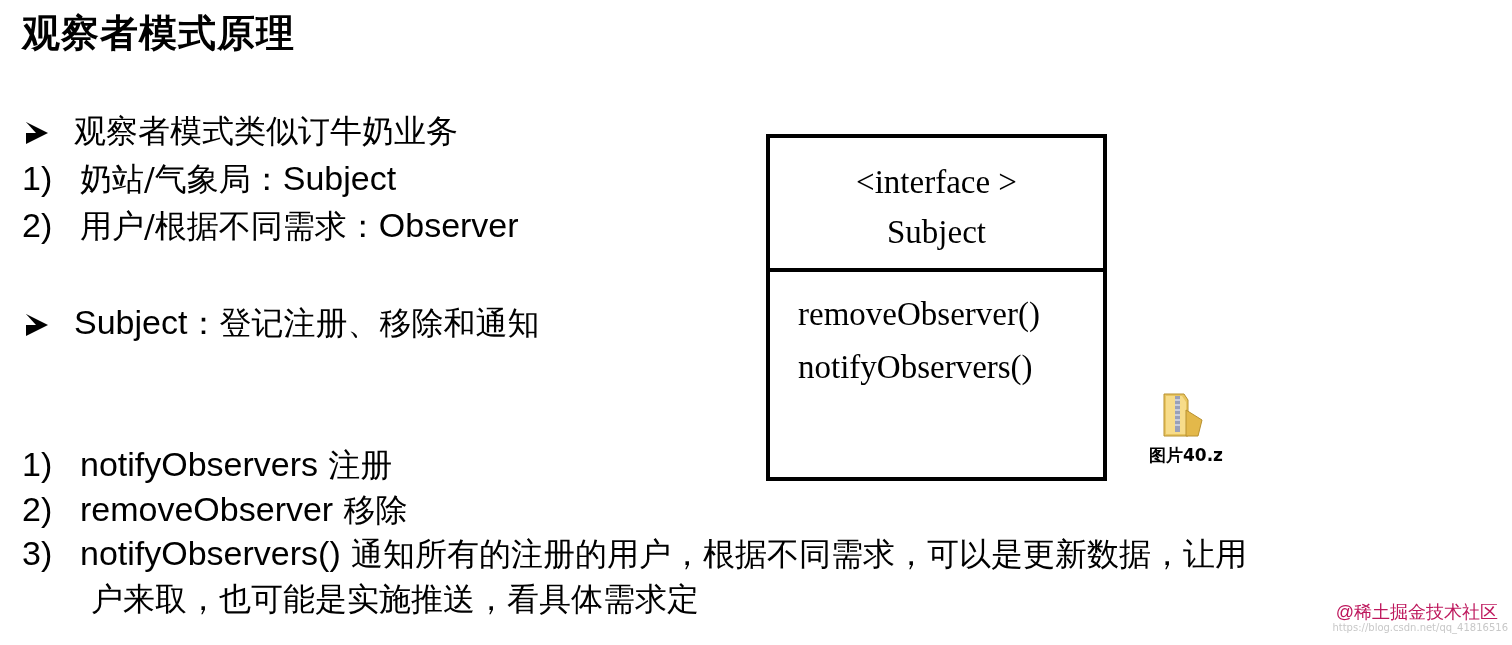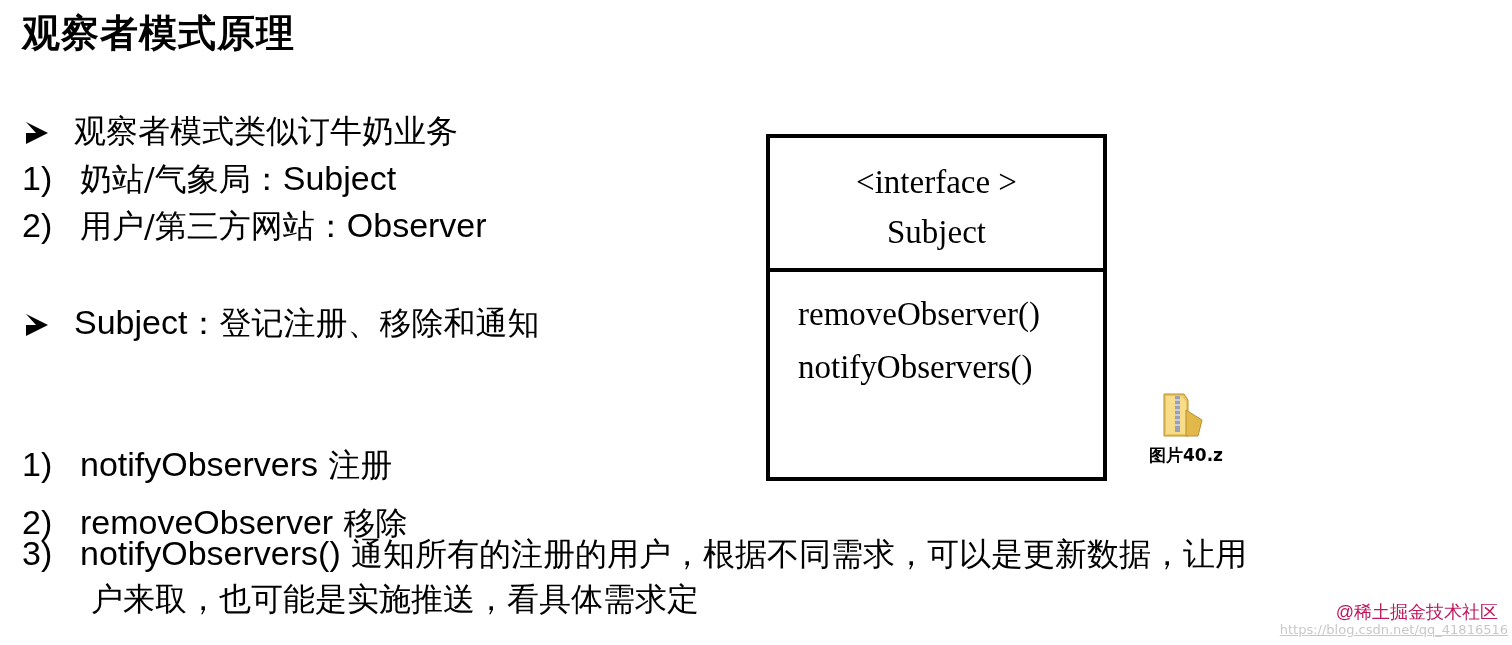--- a/index.html
+++ b/index.html
@@ -41,48 +41,47 @@
   }
   .file-label {
     position: absolute; left: 1149px; top: 444px; font-size: 17px; font-weight: bold;
     font-family: "DejaVu Sans", sans-serif;
   }
   .watermark {
     position: absolute; right: 14px; top: 600px; font-size: 18px; color: #be185d;
     font-family: Liberation Sans, sans-serif;
   }
   .watermark-url {
-    position: absolute; right: 4px; top: 622px; font-size: 13px; color: #c8c8c8;
+    position: absolute; right: 4px; top: 622px; font-size: 10px; color: #c8c8c8;
     font-family: "DejaVu Sans", sans-serif;
-    text-decoration: underline;
   }
 </style>
 </head>
 <body>
 
 <div class="title">观察者模式原理</div>
 
 <div class="line" style="top:108px;">
   <span class="bullet"></span><span class="cn">观察者模式类似订牛奶业务</span>
 </div>
 <div class="line" style="top:156px;">
   <span class="num">1)</span><span class="cn">奶站/气象局：</span><span>Subject</span>
 </div>
 <div class="line" style="top:203px;">
-  <span class="num">2)</span><span class="cn">用户/第三方网站：</span><span>Observer</span>
+  <span class="num">2)</span><span class="cn">用户/根据不同需求：</span><span>Observer</span>
 </div>
 
 <div class="line" style="top:300px;">
   <span class="bullet"></span><span>Subject</span><span class="cn">：登记注册、移除和通知</span>
 </div>
 
 <div class="line" style="top:442px;">
   <span class="num">1)</span><span>notifyObservers</span><span class="cn"> 注册</span>
 </div>
-<div class="line" style="top:500px;">
+<div class="line" style="top:487px;">
   <span class="num">2)</span><span>removeObserver</span><span class="cn"> 移除</span>
 </div>
 <div class="line" style="top:531px;">
   <span class="num">3)</span><span>notifyObservers()</span><span class="cn"> 通知所有的注册的用户，根据不同需求，可以是更新数据，让用</span>
 </div>
 <div class="line" style="top:576px; left:80px;margin-left:11px;">
   <span class="cn">户来取，也可能是实施推送，看具体需求定</span>
 </div>
 
 <div class="uml">

